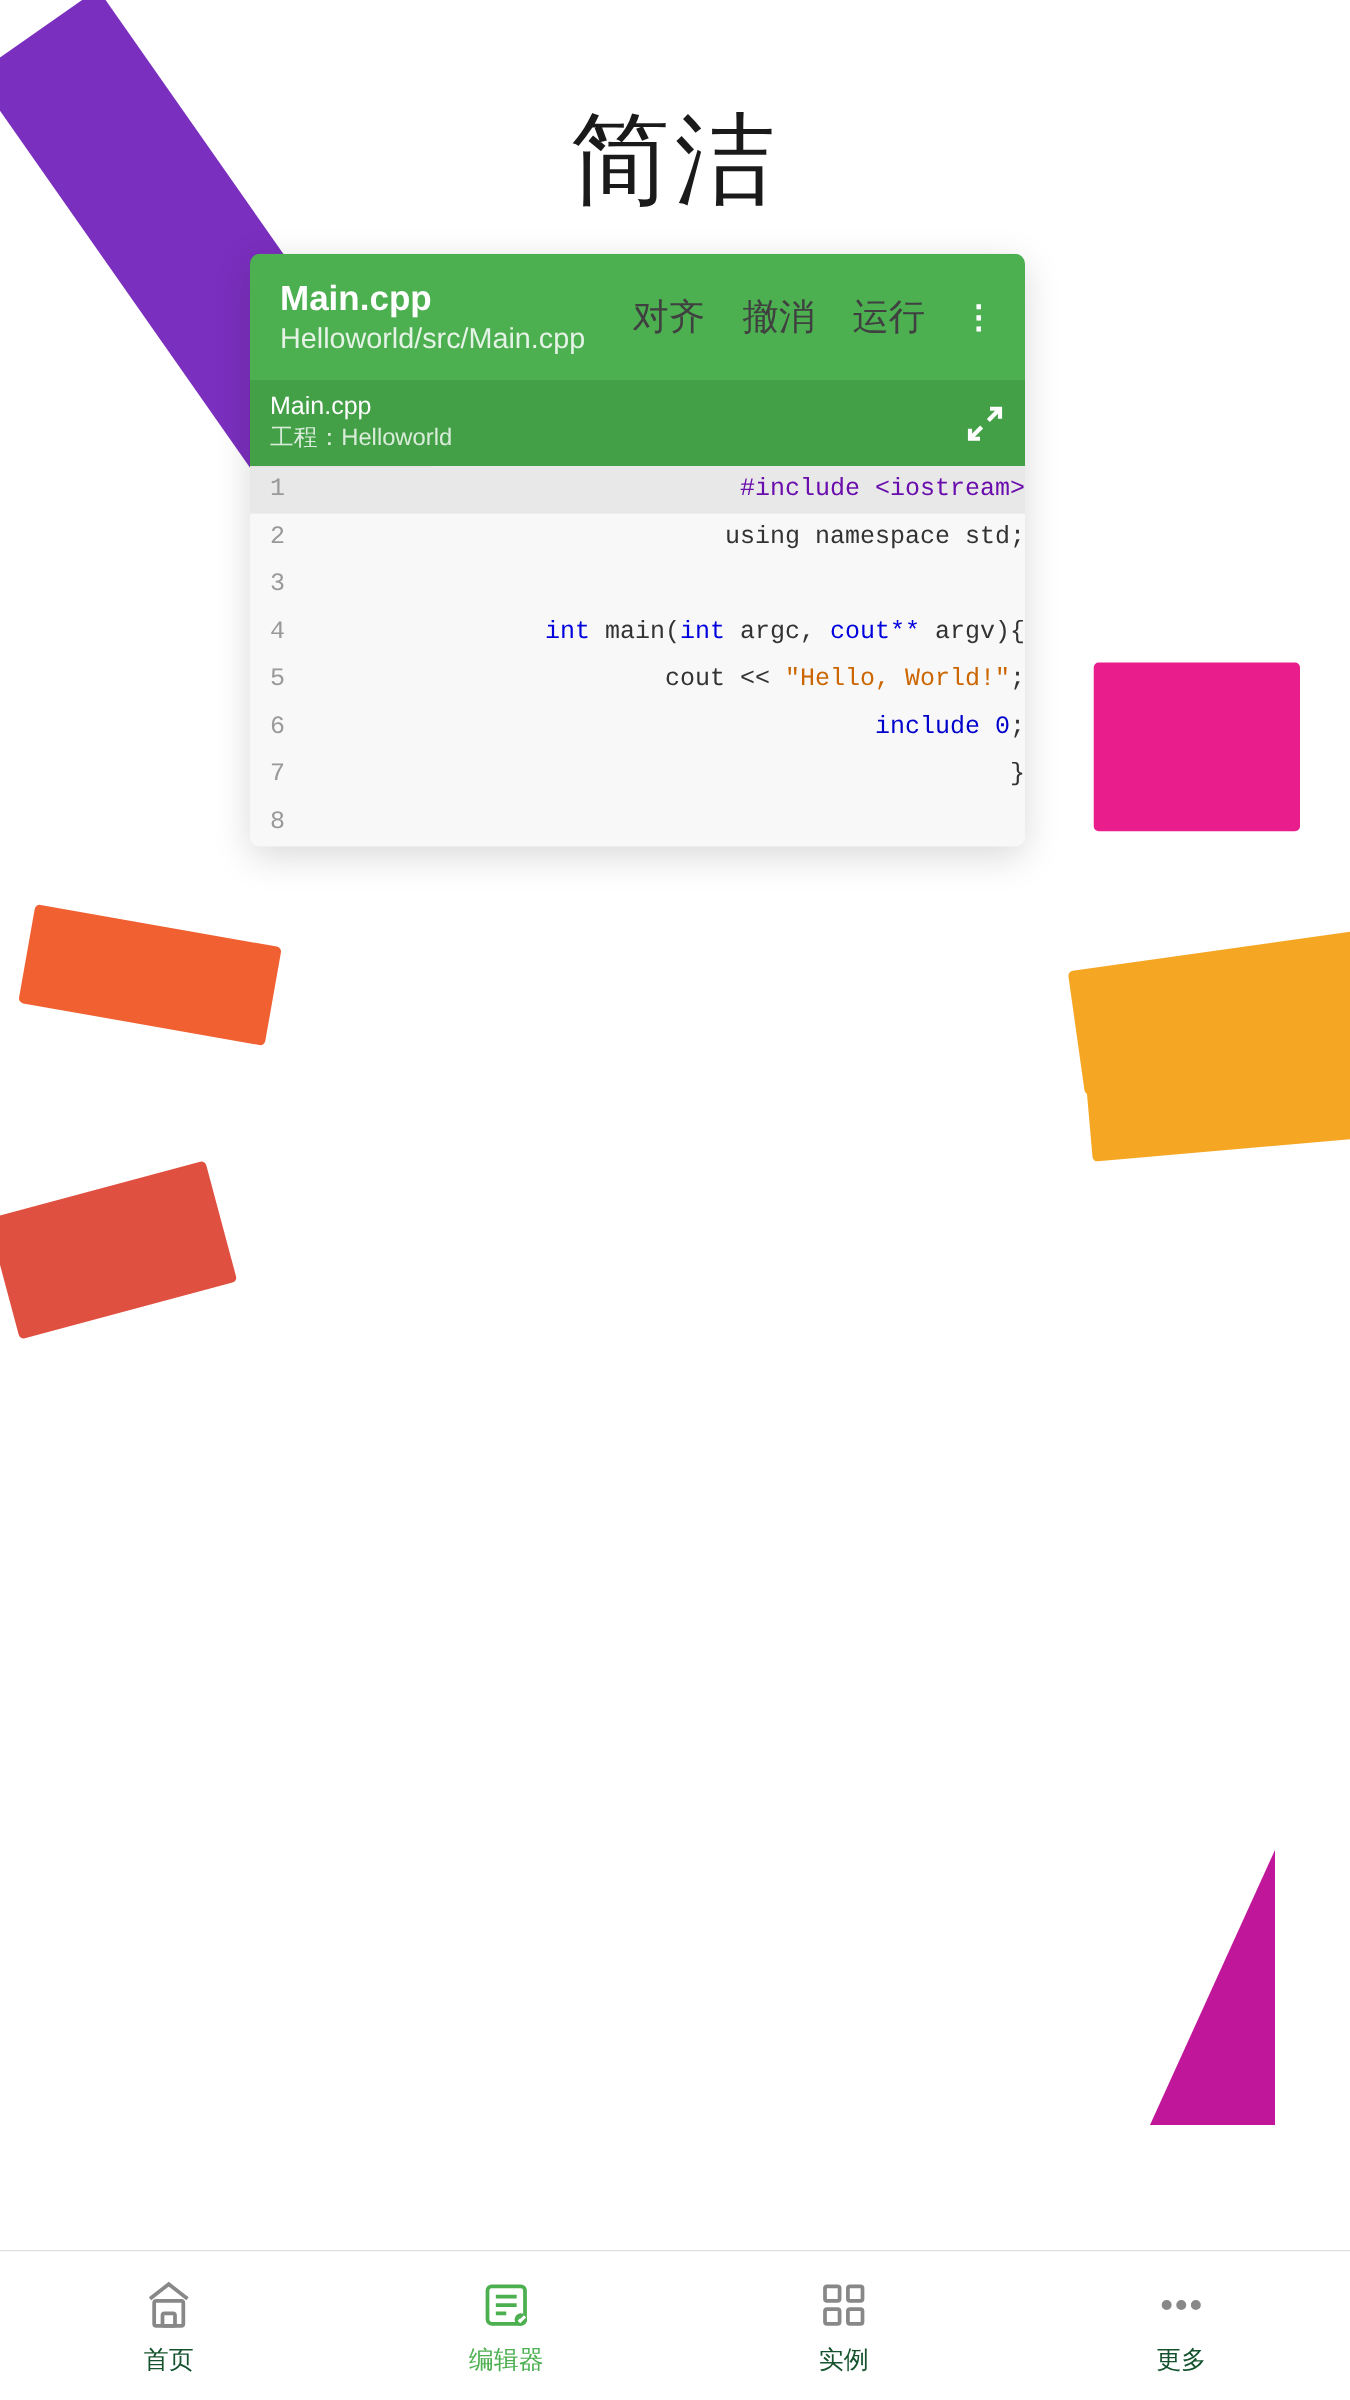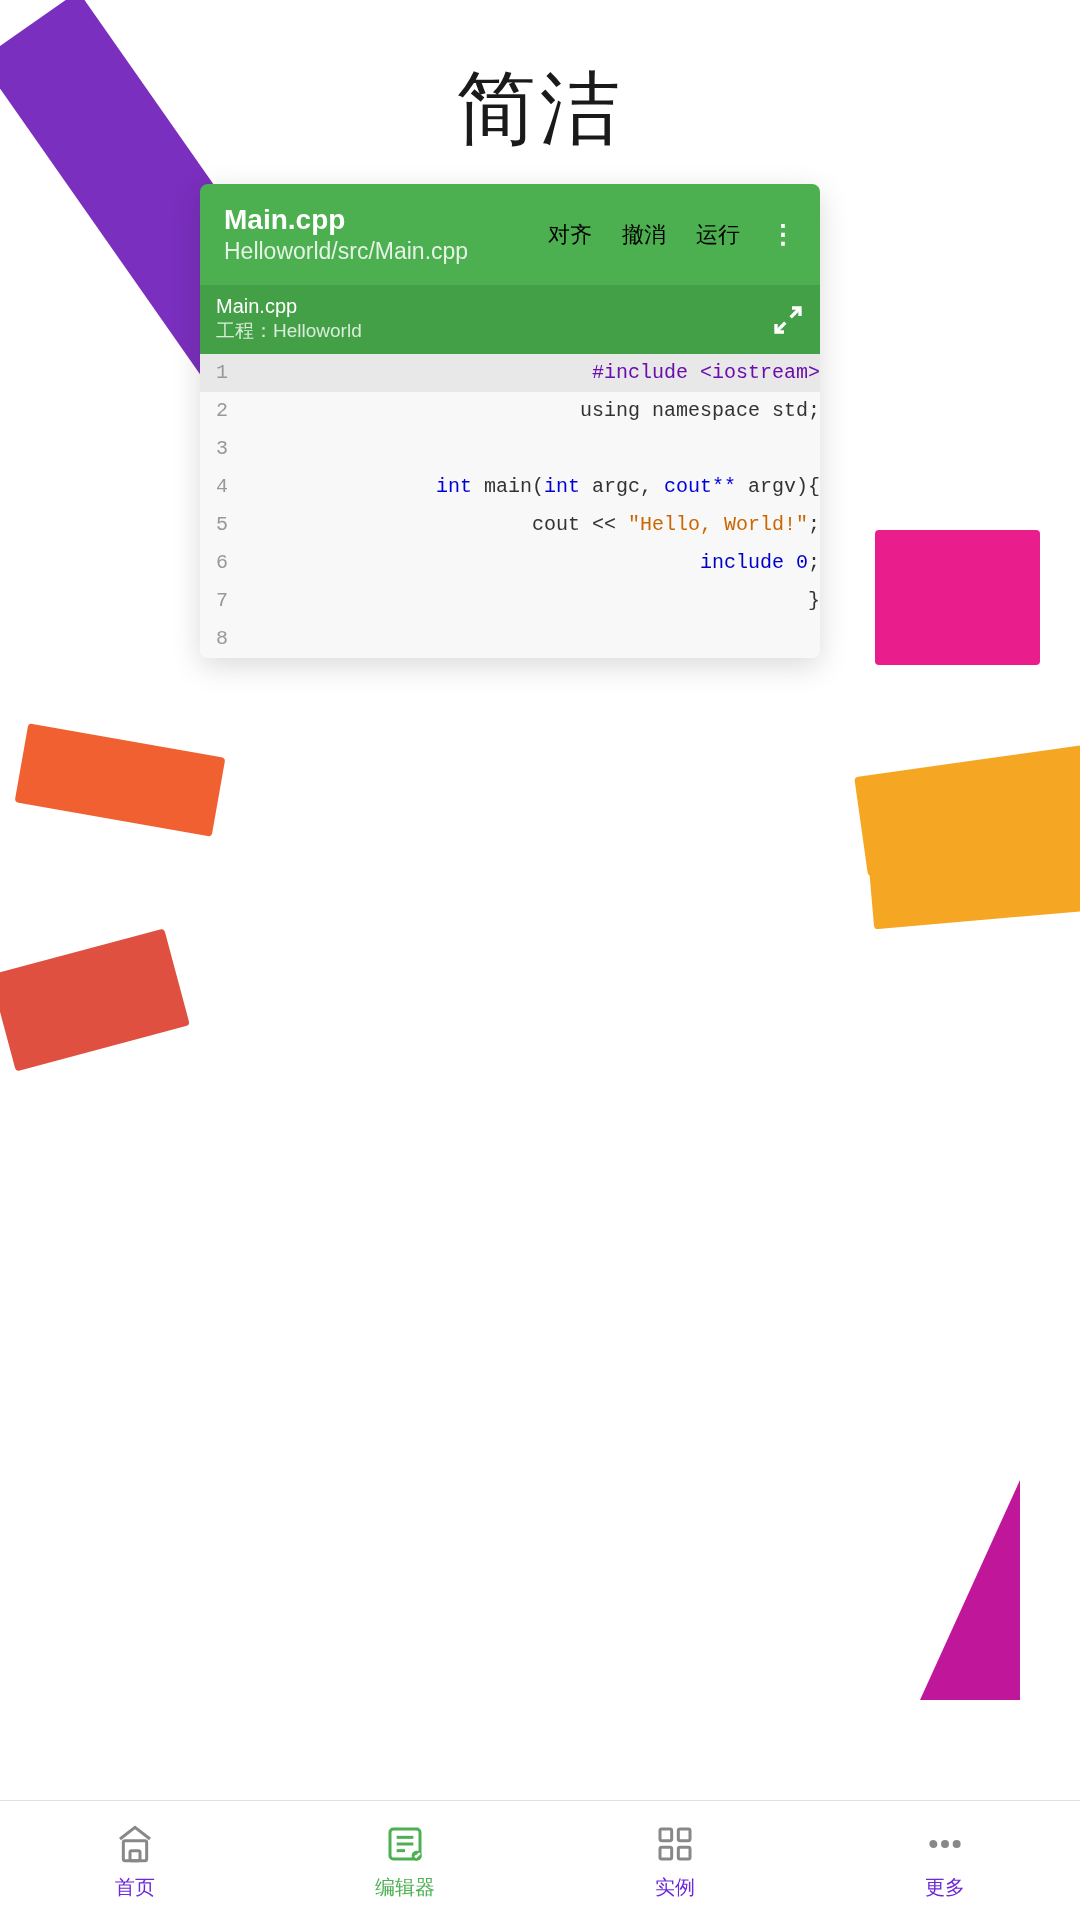--- a/index.html
+++ b/index.html
@@ -95,21 +95,21 @@
       right: 60px;
     }
 
     
     .main-content {
       position: relative;
       z-index: 10;
       display: flex;
       flex-direction: column;
       align-items: center;
-      padding-top: 56px;
+      padding-top: 75px;
     }
 
     .headline {
       font-size: 80px;
       font-weight: 400;
       color: #1a1a1a;
       text-align: center;
       margin-bottom: 20px;
       letter-spacing: 4px;
     }
@@ -157,22 +157,22 @@
       margin-top: 2px;
     }
 
     .toolbar-actions {
       display: flex;
       align-items: center;
       gap: 30px;
     }
 
     .toolbar-action-btn {
-      font-size: 22px;
-      color: #000000;
+      font-size: 29px;
+      color: #404040;
       background: none;
       border: none;
       cursor: pointer;
     }
 
     .toolbar-more {
       font-size: 26px;
       color: #ffffff;
       font-weight: bold;
     }
@@ -296,21 +296,21 @@
       justify-content: center;
     }
 
     .nav-icon svg {
       width: 40px;
       height: 40px;
     }
 
     .nav-label {
       font-size: 20px;
-      color: #6d28d9;
+      color: #14532d;
     }
 
     .nav-label.active {
       color: #4CAF50;
     }
 
     .nav-icon.active svg {
       stroke: #4CAF50;
     }
   </style>

